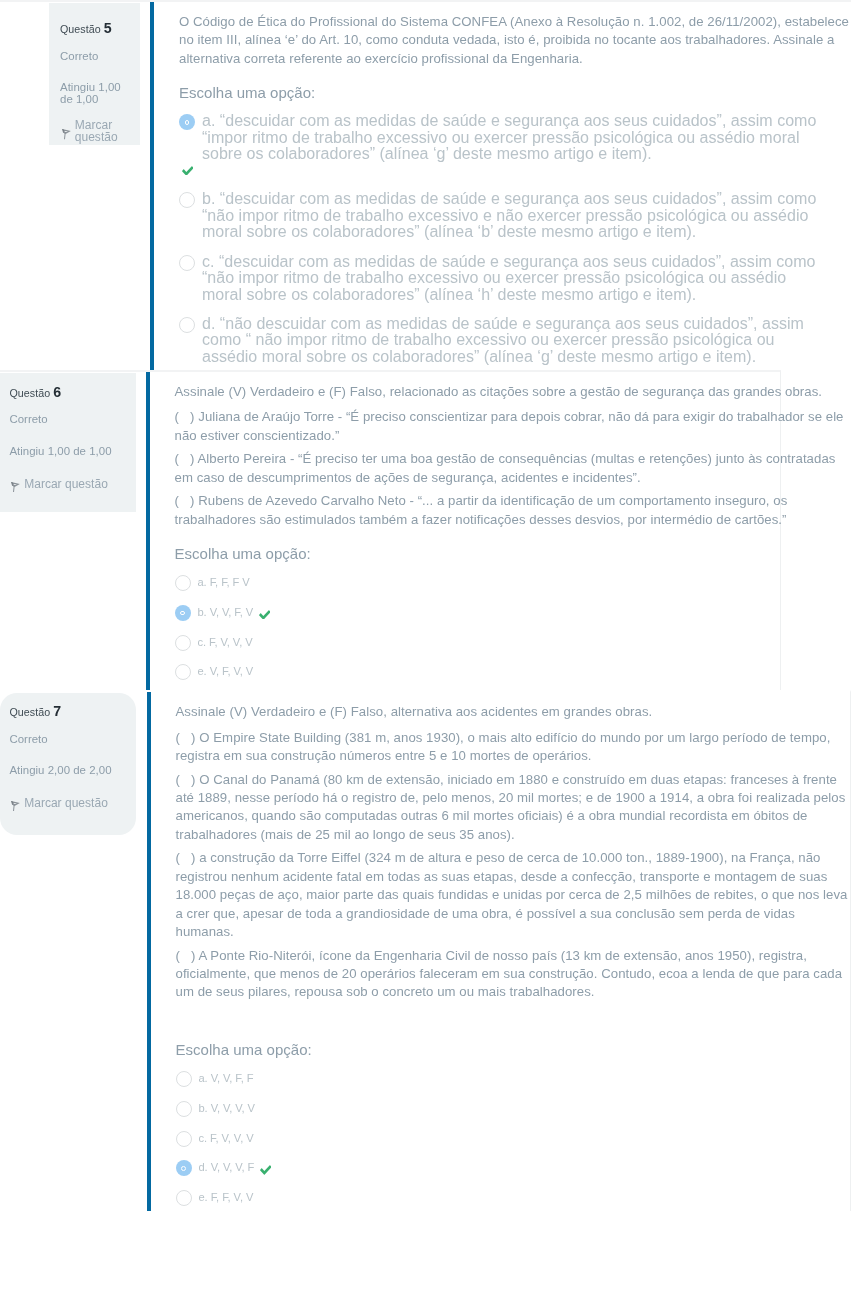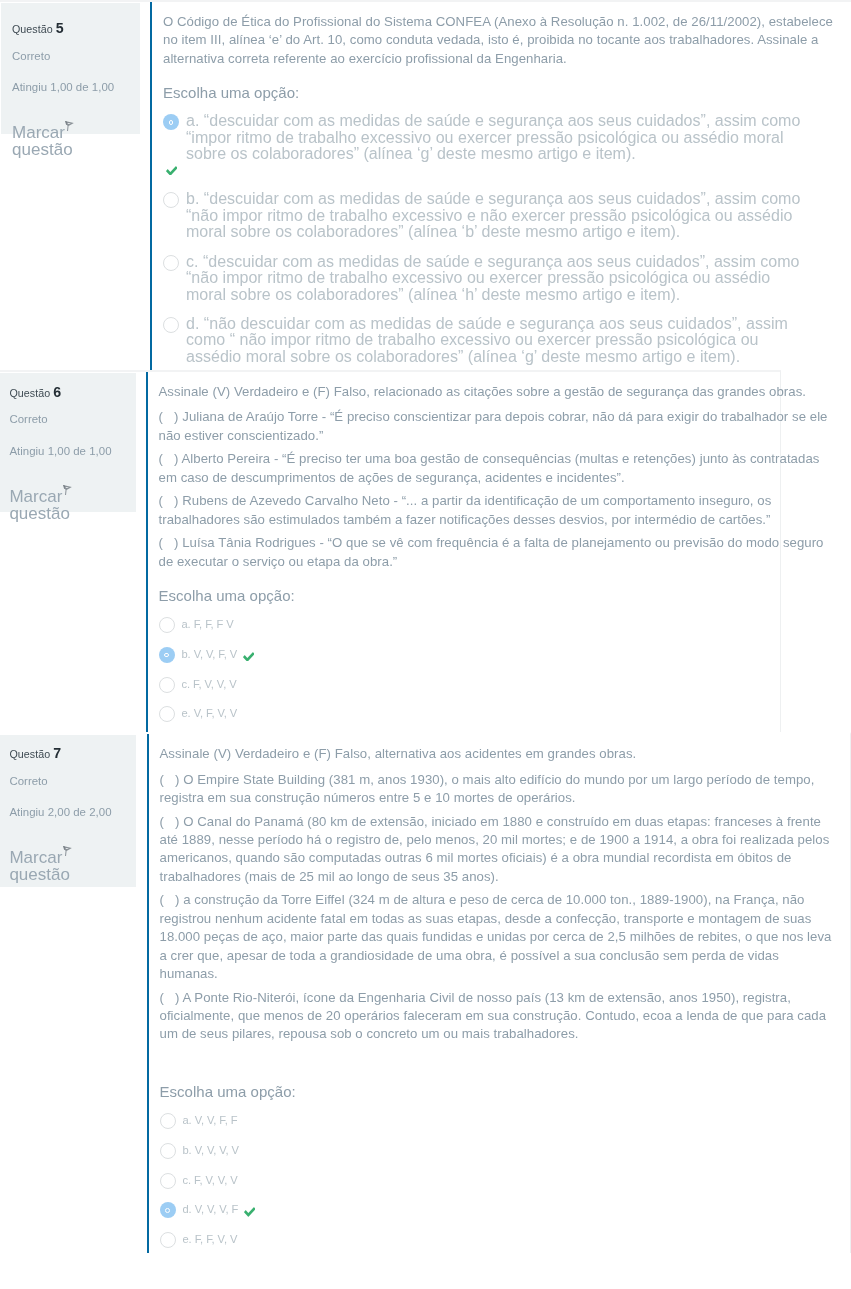--- a/index.html
+++ b/index.html
@@ -30,55 +30,54 @@
   }
   .question:nth-child(3) .qinfo {
     width: 146.5px; flex: 0 0 146.5px; padding-right: 11px; padding-left: 0;
   }
 
   .qinfo-inner {
     background: #eef2f3;
     padding: 15px 11px 16px 11px;
   }
   .question:nth-child(2) .qinfo-inner, .question:nth-child(3) .qinfo-inner { padding-left: 9.4px; padding-right: 8px; }
-  .question:nth-child(1) .qinfo-inner { padding-top: 18px; padding-bottom: 8px; }
+  .question:nth-child(1) .qinfo-inner { padding-top: 18px; padding-bottom: 8px; margin-left: 48px; }
   .question:nth-child(2) .qinfo-inner { padding-top: 11.5px; padding-bottom: 22.4px; }
-  .question:nth-child(3) .qinfo-inner { padding-top: 10.5px; padding-bottom: 36px; }
+  .question:nth-child(3) .qinfo-inner { padding-top: 10.5px; padding-bottom: 26px; border-radius: 17px; }
   .qno {
     font-size: 10.7px;
     letter-spacing: 0.05px;
     color: #3f4b53;
     line-height: 1;
     margin-bottom: 15.5px;
     white-space: nowrap;
   }
   .qno .num { font-size: 14.2px; font-weight: bold; color: #242e35; }
   .qstate, .qmark {
     font-size: 11.45px;
     letter-spacing: 0.02px;
     color: #8d9da9;
     line-height: 1;
     margin-bottom: 20.2px;
   }
   .qflag {
-    font-size: 17px;
+    font-size: 12px;
     letter-spacing: 0.02px;
     color: #9aa8b3;
     line-height: 1;
     height: 12px;
     display: flex;
     align-items: center;
-    flex-direction: column;
   }
   .flag-icon { width: 8.8px; height: 10.2px; display:block; flex:0 0 8.8px; margin:0 4.4px 0 1.6px; position:relative; top:3px; }
   .question:nth-child(2) .qcontent { padding-bottom: 10px; }
   .qcontent {
     flex: 1 1 auto;
-    border-left: 2px solid #0369a1;
-    padding: 11px 0 5px 11px;
+    border-left: 4px solid #0369a1;
+    padding: 11px 0 5px 25px;
     min-width: 0;
   }
   .stem {
     font-size: 13.2px;
     letter-spacing: 0.05px;
     line-height: 18.4px;
     color: #8d9da9;
     margin: 0 0 5.2px 0;
     width: 672px;
     white-space: pre-wrap;
@@ -200,21 +199,20 @@
               </svg></span>
             <span>Marcar questão</span>
           </div>
       </div>
     </div>
     <div class="qcontent">
       <p class="stem">Assinale (V) Verdadeiro e (F) Falso, relacionado as citações sobre a gestão de segurança das grandes obras.</p>
       <p class="stem">(   ) Juliana de Araújo Torre - “É preciso conscientizar para depois cobrar, não dá para exigir do trabalhador se ele não estiver conscientizado.”</p>
       <p class="stem">(   ) Alberto Pereira - “É preciso ter uma boa gestão de consequências (multas e retenções) junto às contratadas em caso de descumprimentos de ações de segurança, acidentes e incidentes”.</p>
       <p class="stem">(   ) Rubens de Azevedo Carvalho Neto - “... a partir da identificação de um comportamento inseguro, os trabalhadores são estimulados também a fazer notificações desses desvios, por intermédio de cartões.”</p>
-      <p class="stem">(   ) Luísa Tânia Rodrigues - “O que se vê com frequência é a falta de planejamento ou previsão do modo seguro de executar o serviço ou etapa da obra.”</p>
       <div class="prompt">Escolha uma opção:</div>
       <div class="answers">
         <div class="answer">
           <span class="radio"></span>
           <span class="atext short"><span>a.</span> <span>F, F, F V</span></span>
         </div>
         <div class="answer">
           <span class="radio sel"></span>
           <span class="atext short"><span>b.</span> <span>V, V, F, V</span> <span class="check"><svg viewBox="0 0 11.6 9.3" width="11.6" height="9.3" aria-hidden="true">
                   <path d="M11.37 1.55 L10.3 0.42 C10.07 0.18 9.72 0.18 9.5 0.42 L4.34 5.93 L2.1 3.52 C1.88 3.28 1.53 3.28 1.3 3.52 L0.24 4.65 C0.01 4.89 0.01 5.27 0.24 5.51 L3.94 9.46 C4.16 9.7 4.52 9.7 4.74 9.46 L11.37 2.41 C11.59 2.17 11.59 1.79 11.37 1.55 Z" fill="#39b06f"></path>

